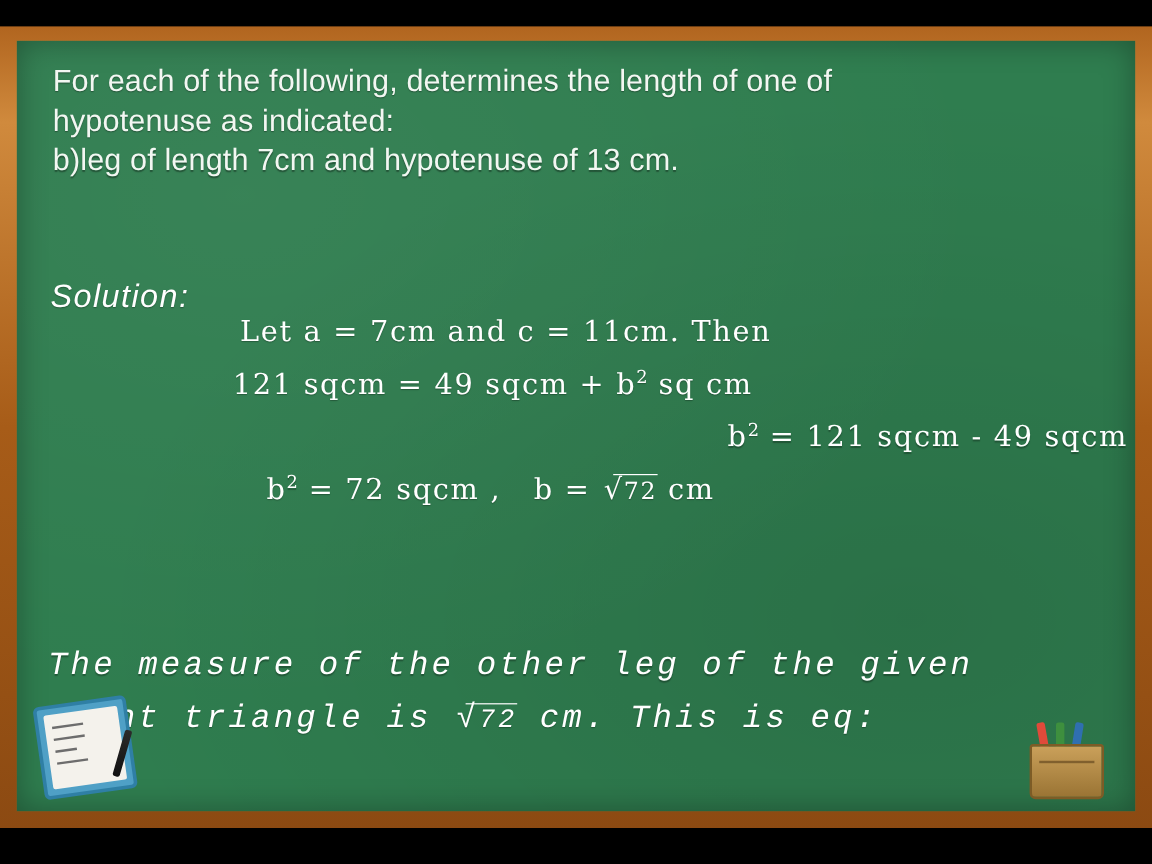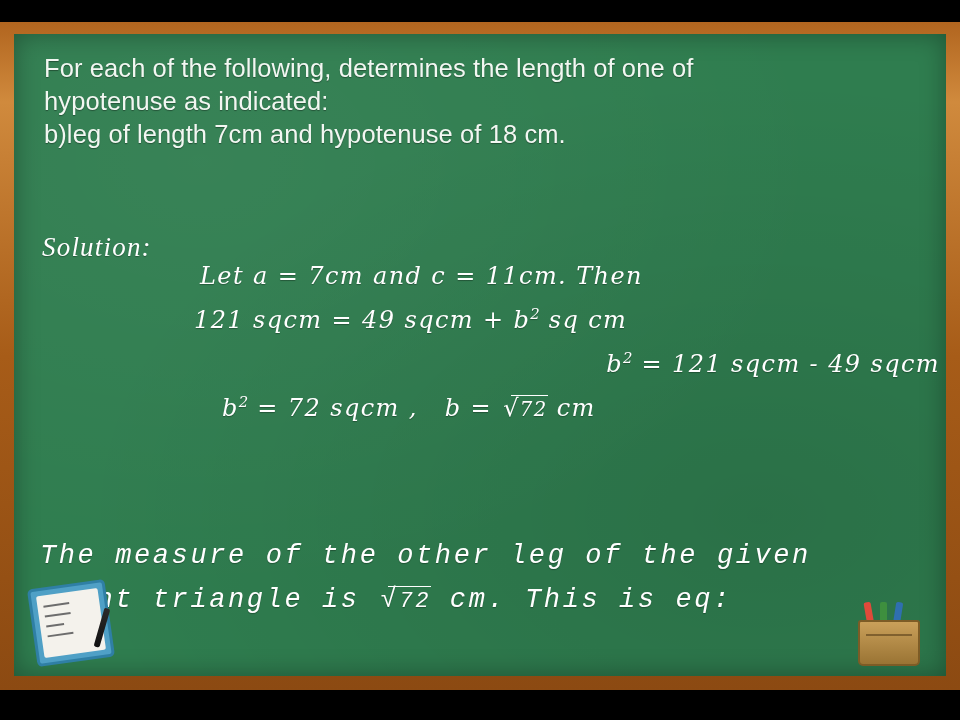--- a/index.html
+++ b/index.html
@@ -52,41 +52,40 @@
     line-height: 33px;
     letter-spacing: 0.1px;
     text-shadow: 0 1px 1px rgba(0,0,0,0.35);
   }
   .printed .line { white-space: nowrap; }
 
   
   .hand {
     position: absolute;
     color: #ffffff;
-    font-family: Liberation Serif, serif;
+    font-family: Liberation Sans, sans-serif;
     font-style: italic;
     text-shadow: 0 1px 1px rgba(0,0,0,0.3);
     white-space: nowrap;
   }
   .hand.sol {
     left: 28px;
     top: 198px;
     font-size: 27px;
     letter-spacing: 1.2px;
   }
   .work {
     position: absolute;
     left: 186px;
     top: 228px;
     width: 740px;
   }
   .work .row {
     color: #ffffff;
     font-family: "DejaVu Serif", serif;
-    font-style: italic;
     font-size: 24px;
     letter-spacing: 1.4px;
     margin-bottom: 15px;
     text-shadow: 0 1px 1px rgba(0,0,0,0.3);
     white-space: nowrap;
   }
   .work .row.r2 { margin-left: -10px; }
   .work .row.r3 { margin-left: -8px; }
   .work .row.r4 { margin-left: -6px; }
   .work .row.r5 { margin-left: 10px; text-align: right; }
@@ -196,21 +195,21 @@
 <body>
 
 <div class="screen">
 
   <div class="board-frame">
     <div class="board">
 
       <div class="printed">
         <div class="line">For each of the following, determines the length of one of</div>
         <div class="line">hypotenuse as indicated:</div>
-        <div class="line">b)leg of length 7cm and hypotenuse of 18 cm.</div>
+        <div class="line">b)leg of length 7cm and hypotenuse of 13 cm.</div>
       </div>
 
       <div class="hand sol">Solution:</div>
 
       <div class="work">
         <div class="row r1">Let a = 7cm and c = 11cm. Then</div>
         <div class="row r4">121 sqcm = 49 sqcm + b<sup>2</sup> sq cm</div>
         <div class="row r5">b<sup>2</sup> = 121 sqcm - 49 sqcm</div>
         <div class="row r6">b<sup>2</sup> = 72 sqcm ,&nbsp;&nbsp; b = <span class="rad">√<span class="small">72</span><span class="bar"></span></span> cm</div>
       </div>

